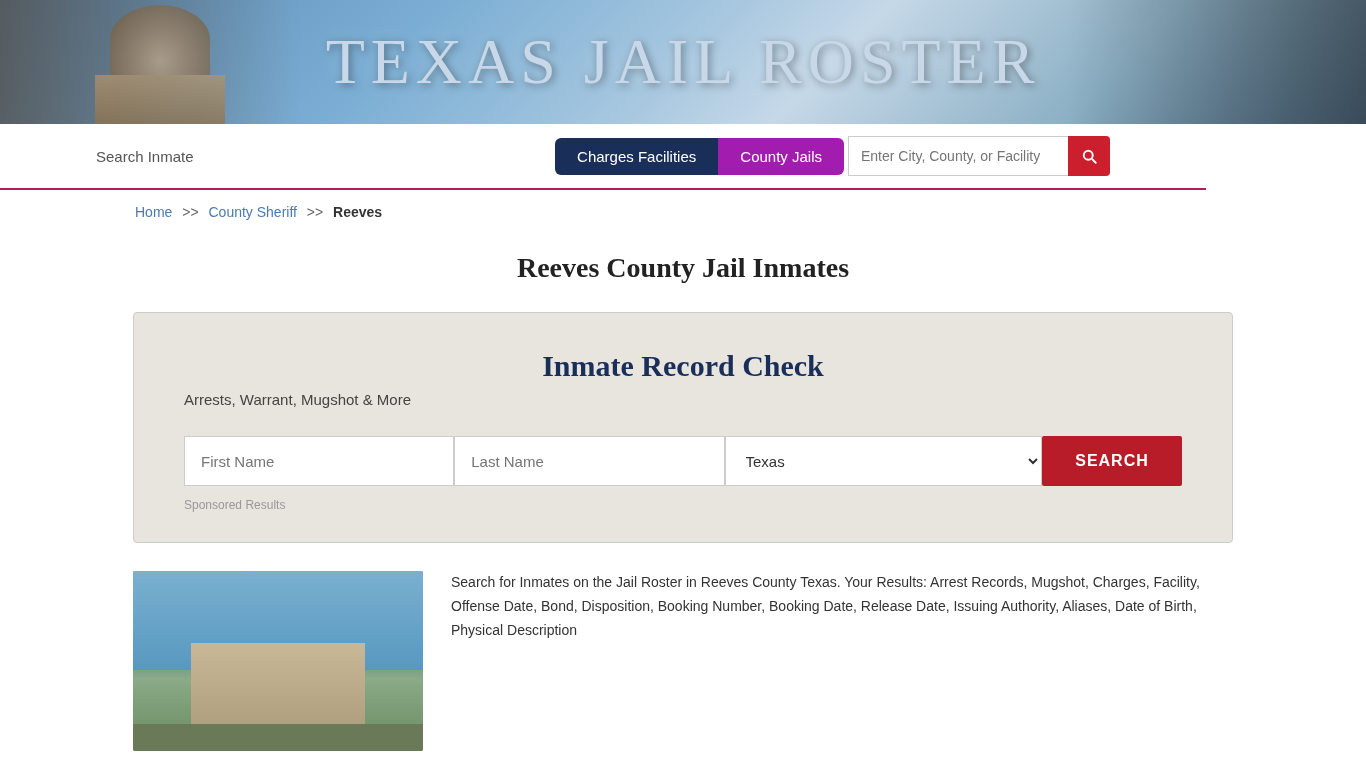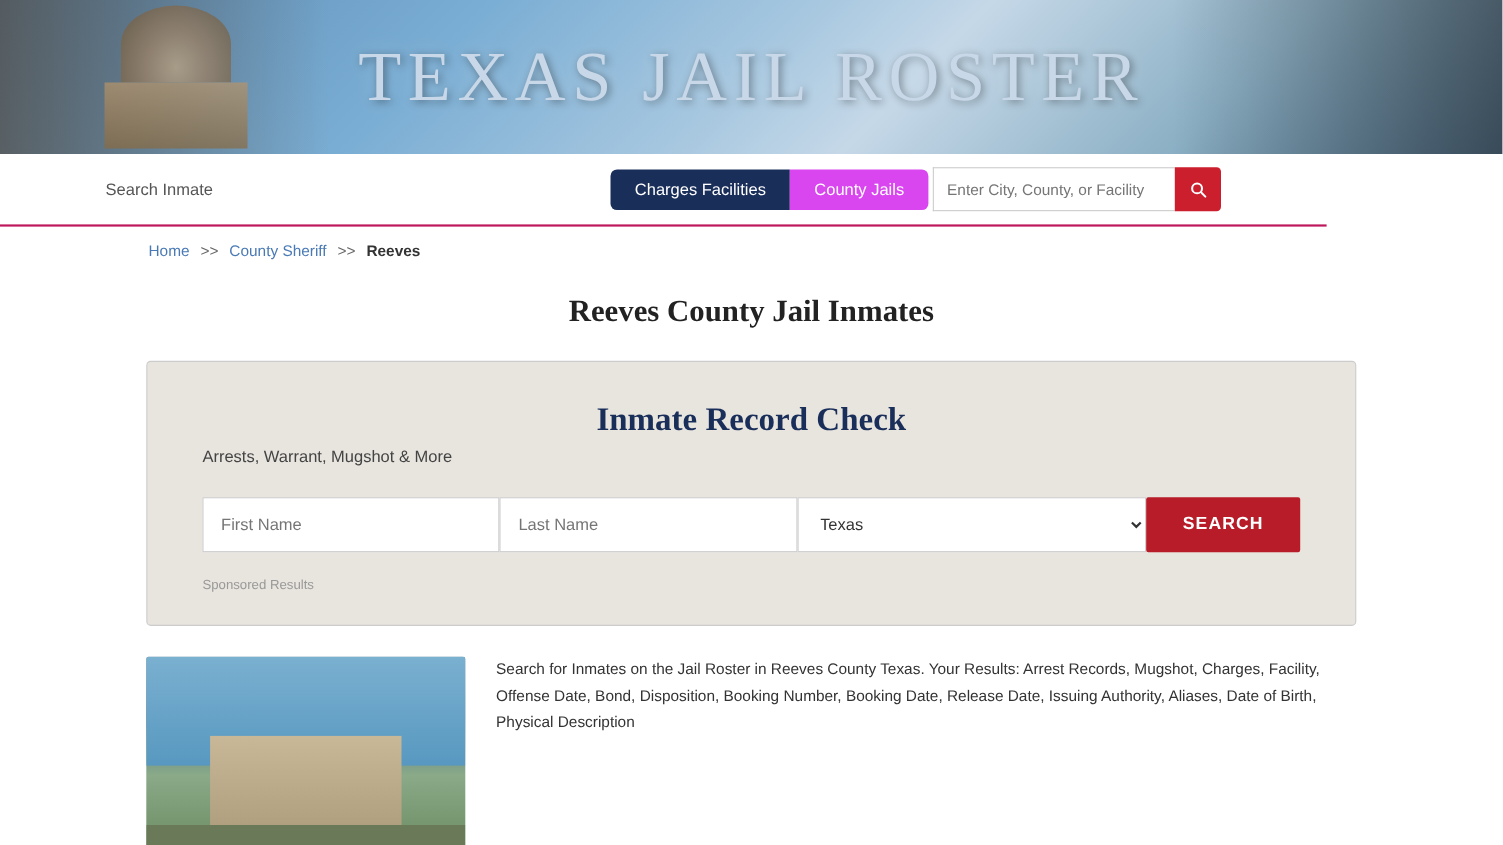--- a/index.html
+++ b/index.html
@@ -1,21 +1,21 @@
 <!DOCTYPE html>
 <html><head>
   <meta charset="utf-8">
   <style>
     * { margin: 0; padding: 0; box-sizing: border-box; }
     body { font-family: Georgia, 'Times New Roman', serif; background: #fff; width: 1366px; min-height: 768px; overflow-x: hidden; }
 
     
     .header-banner {
       width: 1366px;
-      height: 140px;
+      height: 124px;
       background: linear-gradient(135deg, #5b8bb5 0%, #7baed4 30%, #a8c8e0 50%, #c5d8e8 60%, #8bafc4 80%, #4a6e8a 100%);
       position: relative;
       overflow: hidden;
       display: flex;
       align-items: center;
       justify-content: center;
     }
     .banner-title {
       font-family: 'Palatino Linotype', Palatino, serif;
       font-size: 64px;
@@ -98,21 +98,21 @@
       border: none;
       cursor: pointer;
       border-radius: 4px 0 0 4px;
     }
     .nav-btn-police {
       background: #1a2e5a;
       color: #fff;
       border-radius: 6px 0 0 6px;
     }
     .nav-btn-county {
-      background: #d946ef;
+      background: #a21caf;
       color: #fff;
       border-radius: 0 6px 6px 0;
       margin-right: 0;
     }
     .search-bar-container {
       display: flex;
       align-items: center;
       margin-left: 4px;
     }
     .facility-search-input {
@@ -194,21 +194,21 @@
     .record-check-subtitle {
       font-family: Arial, sans-serif;
       font-size: 15px;
       color: #444;
       margin-bottom: 28px;
     }
     .record-check-form {
       display: flex;
       gap: 0;
       align-items: center;
-      margin-bottom: 22px;
+      margin-bottom: 12px;
     }
     .form-input {
       flex: 1;
       padding: 12px 16px;
       border: 1px solid #ccc;
       background: #fff;
       font-size: 15px;
       font-family: Arial, sans-serif;
       color: #999;
       outline: none;

